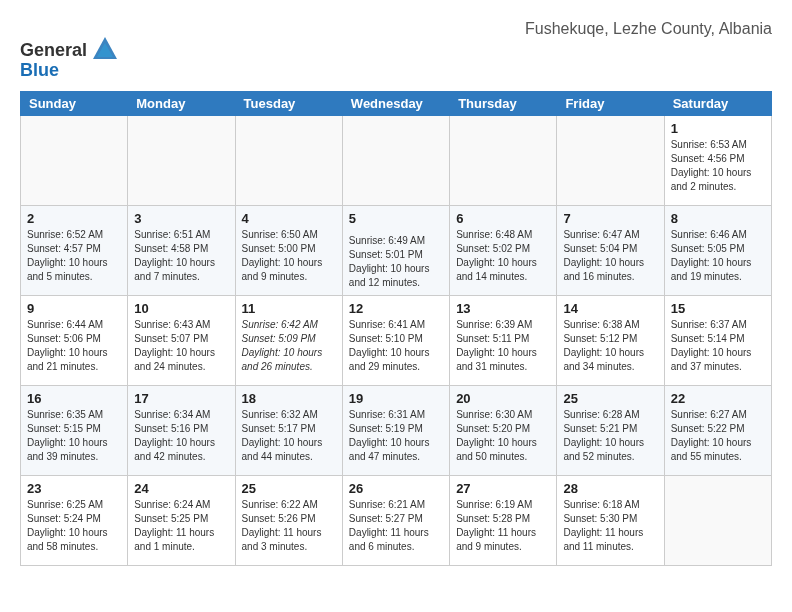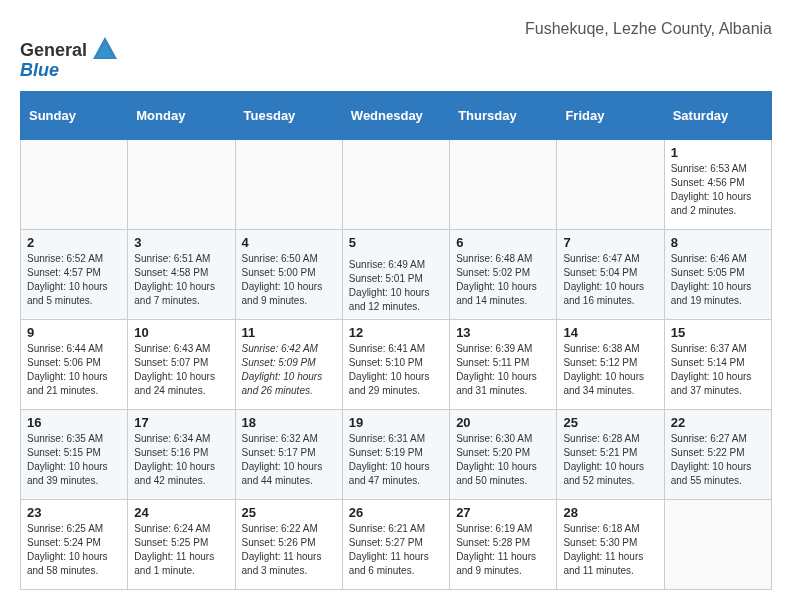--- a/index.html
+++ b/index.html
@@ -35,21 +35,21 @@
     }
     .calendar-table {
       width: 100%;
       border-collapse: collapse;
       table-layout: fixed;
     }
     .calendar-table th {
       background-color: #2f7abf;
       color: #fff;
       text-align: left;
-      padding: 16px 8px;
+      padding: 4px 8px;
       font-size: 13px;
       font-weight: bold;
       border: 1px solid #2f7abf;
     }
     .calendar-table td {
       border: 1px solid #ccc;
       vertical-align: top;
       padding: 5px 6px;
       height: 90px;
       background: #fff;
@@ -73,21 +73,21 @@
       background: #f9f9f9 !important;
     }
   </style>
 </head>
 <body>
 
 <div class="header-section">
   <div class="logo">
     <div style="display:flex; flex-direction:column; align-items:flex-start;margin-top:16px;">
       <span style="font-size:18px; font-weight:bold; color:#333; line-height:1.1;">General</span>
-      <span style="font-size:18px; font-weight:bold; color:#1a6eb5; line-height:1.1;font-style:italic;">Blue</span>
+      <span style="font-size:18px; font-weight:bold; color:#1a6eb5; line-height:1.1;">Blue</span>
     </div>
     <div style="margin-left:4px; margin-top:-4px;">
       <svg width="28" height="28" viewBox="0 0 28 28">
         <polygon points="14,2 26,24 2,24" fill="#1a6eb5" opacity="0.85"></polygon>
         <polygon points="14,8 22,22 6,22" fill="#2f9ad4" opacity="0.7"></polygon>
       </svg>
     </div>
   </div>
   <div class="title-section">
     <div class="calendar-subtitle">Fushekuqe, Lezhe County, Albania</div>

